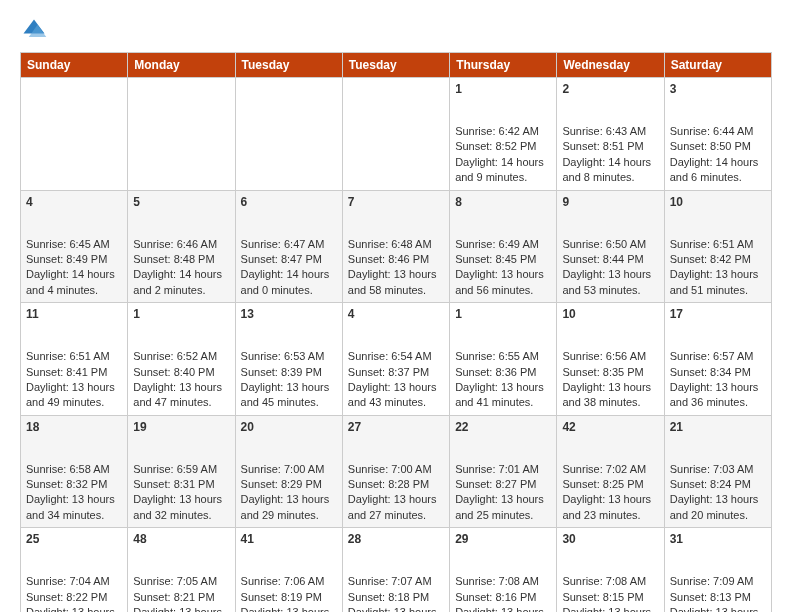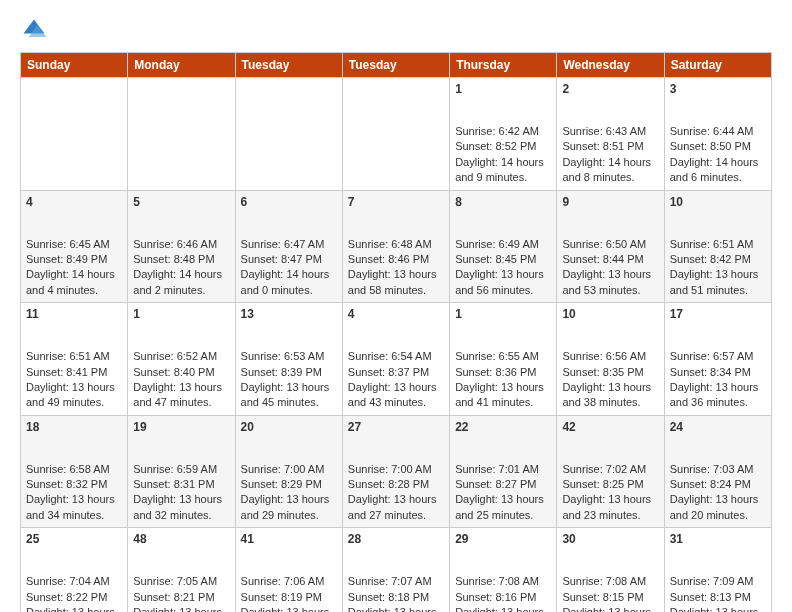--- a/index.html
+++ b/index.html
@@ -244,21 +244,21 @@
           </td>
           <td>
             <span class="day-number">22</span>
             <div class="day-info">Sunrise: 7:01 AM<br>Sunset: 8:27 PM<br>Daylight: 13 hours and 25 minutes.</div>
           </td>
           <td>
             <span class="day-number">42</span>
             <div class="day-info">Sunrise: 7:02 AM<br>Sunset: 8:25 PM<br>Daylight: 13 hours and 23 minutes.</div>
           </td>
           <td>
-            <span class="day-number">24</span>
+            <span class="day-number">21</span>
             <div class="day-info">Sunrise: 7:03 AM<br>Sunset: 8:24 PM<br>Daylight: 13 hours and 20 minutes.</div>
           </td>
         </tr>
         <tr>
           <td>
             <span class="day-number">25</span>
             <div class="day-info">Sunrise: 7:04 AM<br>Sunset: 8:22 PM<br>Daylight: 13 hours and 18 minutes.</div>
           </td>
           <td>
             <span class="day-number">48</span>

